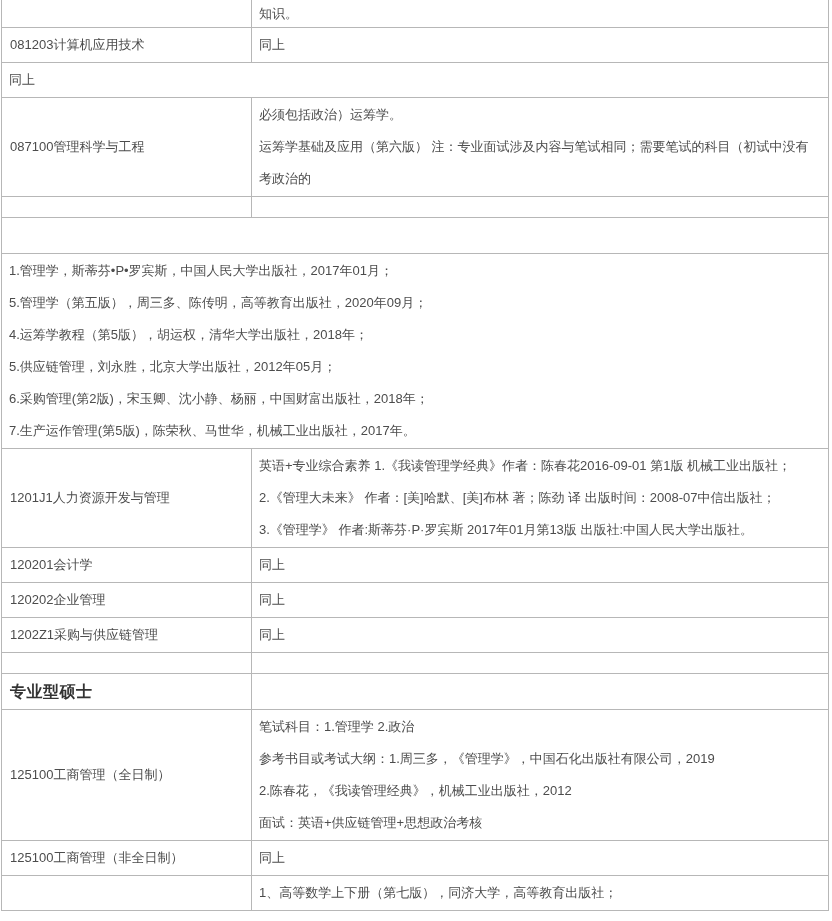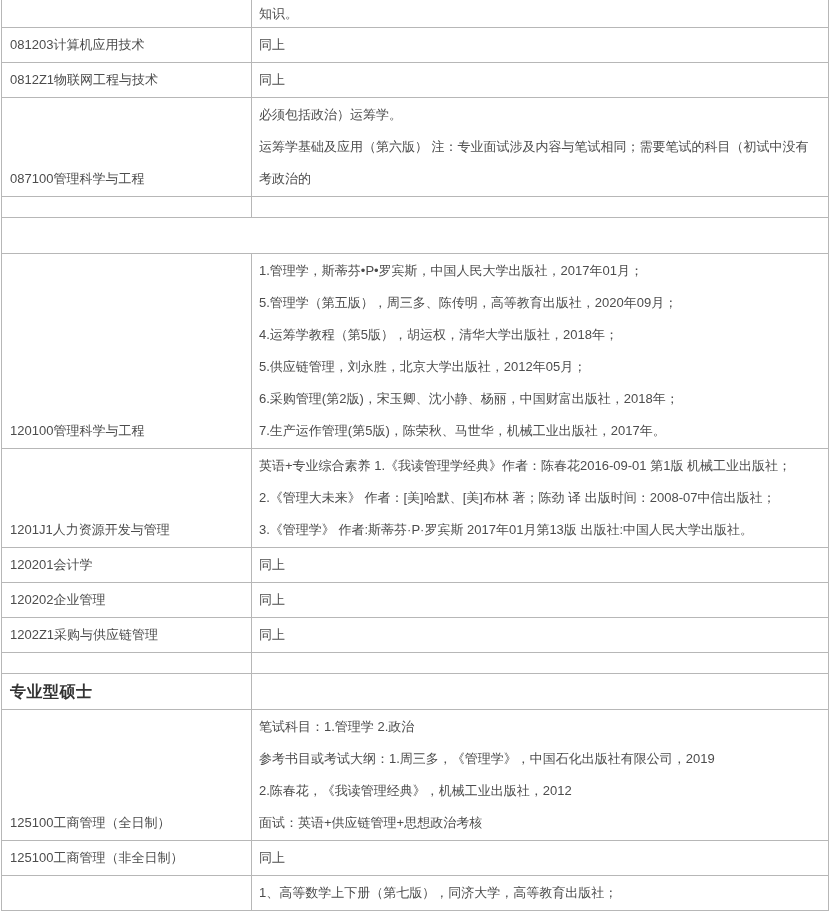--- a/index.html
+++ b/index.html
@@ -16,21 +16,21 @@
     margin-left:1px;width:826px;
     border-left:1px solid var(--border-color);
     border-right:1px solid var(--border-color);
   }
   .row{display:flex;border-bottom:1px solid var(--border-color);background:#ffffff;}
   .cell{box-sizing:border-box;font-size:13px;color:var(--text-color);}
   .cell.left{
     flex:0 0 250px;width:250px;
     border-right:1px solid var(--border-color);
     padding:1px 6px 1px 8px;
-    display:flex;align-items:flex-end;
+    display:flex;align-items:center;
   }
   .cell.right{
     flex:1;min-width:0;
     padding:1px 10px 1px 7px;
     display:flex;flex-direction:column;justify-content:center;
   }
   .line{line-height:32px;white-space:normal;}
   .row.spacer{height:20px;}
   .row.header{height:35px;}
   .row.header .cell.left{font-weight:bold;font-size:16px;color:var(--header-color);letter-spacing:0.5px;}
@@ -49,23 +49,20 @@
     </div>
     <div class="row normal">
       <div class="cell left">
         <span class="line">081203计算机应用技术</span>
       </div>
       <div class="cell right">
         <div class="line">同上</div>
       </div>
     </div>
     <div class="row normal">
-      <div class="cell left">
-        <span class="line">0812Z1物联网工程与技术</span>
-      </div>
       <div class="cell right">
         <div class="line">同上</div>
       </div>
     </div>
     <div class="row normal">
       <div class="cell left">
         <span class="line">087100管理科学与工程</span>
       </div>
       <div class="cell right">
         <div class="line">必须包括政治）运筹学。</div>
@@ -73,23 +70,20 @@
       </div>
     </div>
     <div class="row spacer">
       <div class="cell left"></div>
       <div class="cell right"></div>
     </div>
     <div class="row header">
       <div class="cell right"></div>
     </div>
     <div class="row normal">
-      <div class="cell left">
-        <span class="line">120100管理科学与工程</span>
-      </div>
       <div class="cell right">
         <div class="line">1.管理学，斯蒂芬•P•罗宾斯，中国人民大学出版社，2017年01月；</div>
         <div class="line">5.管理学（第五版），周三多、陈传明，高等教育出版社，2020年09月；</div>
         <div class="line">4.运筹学教程（第5版），胡运权，清华大学出版社，2018年；</div>
         <div class="line">5.供应链管理，刘永胜，北京大学出版社，2012年05月；</div>
         <div class="line">6.采购管理(第2版)，宋玉卿、沈小静、杨丽，中国财富出版社，2018年；</div>
         <div class="line">7.生产运作管理(第5版)，陈荣秋、马世华，机械工业出版社，2017年。</div>
       </div>
     </div>
     <div class="row normal">

